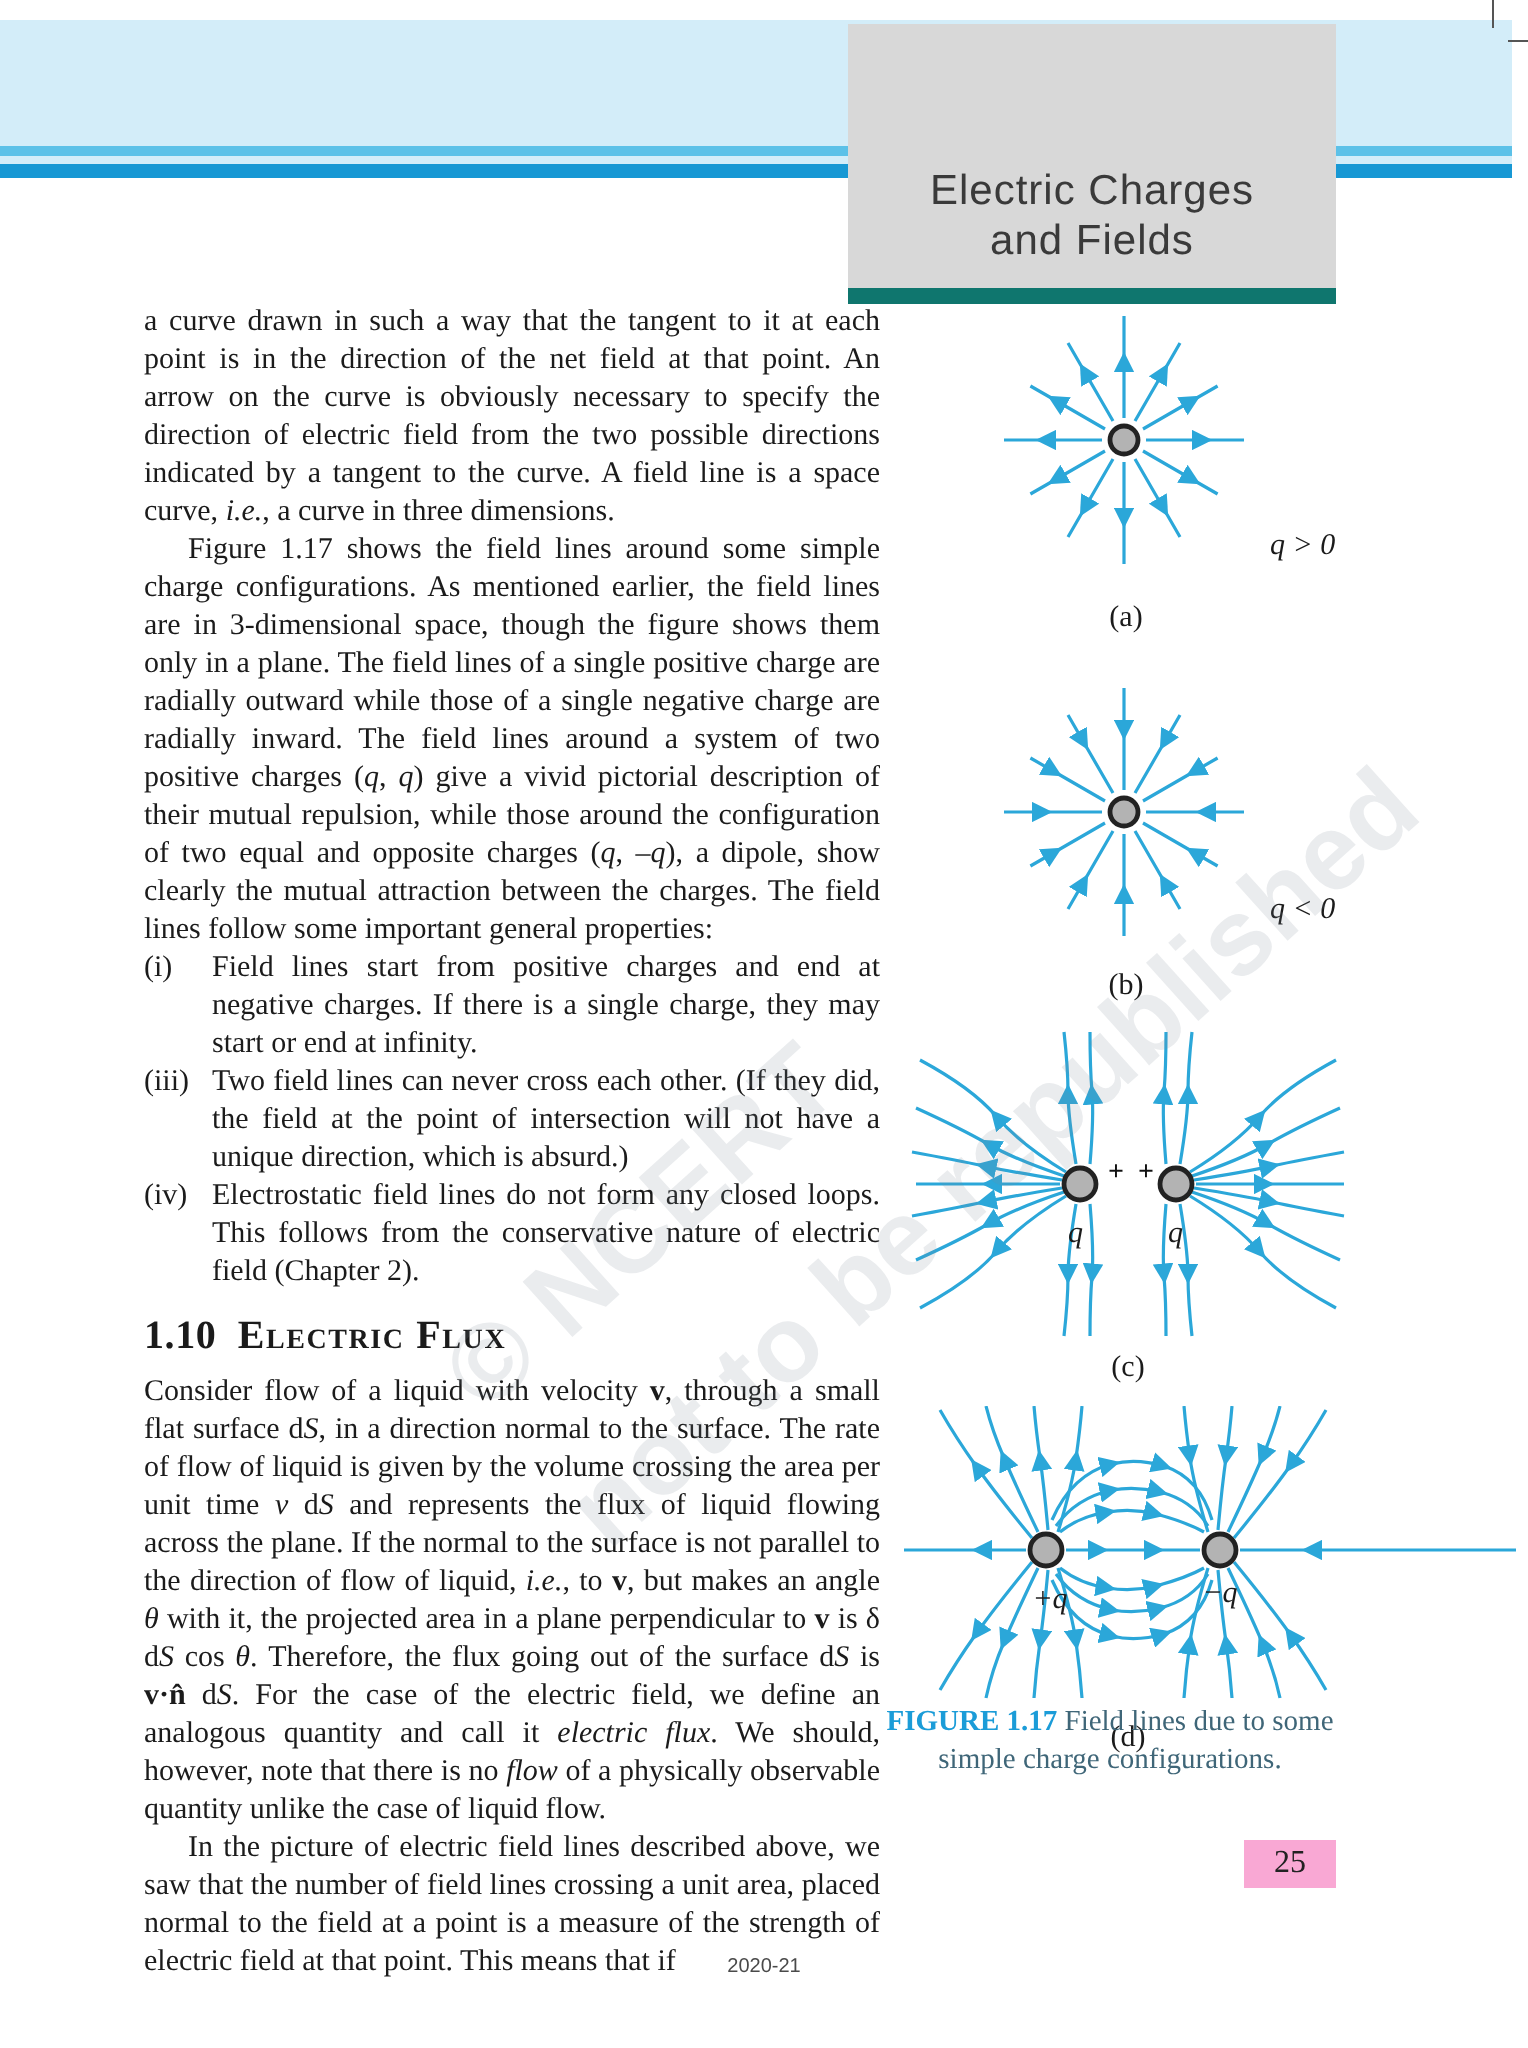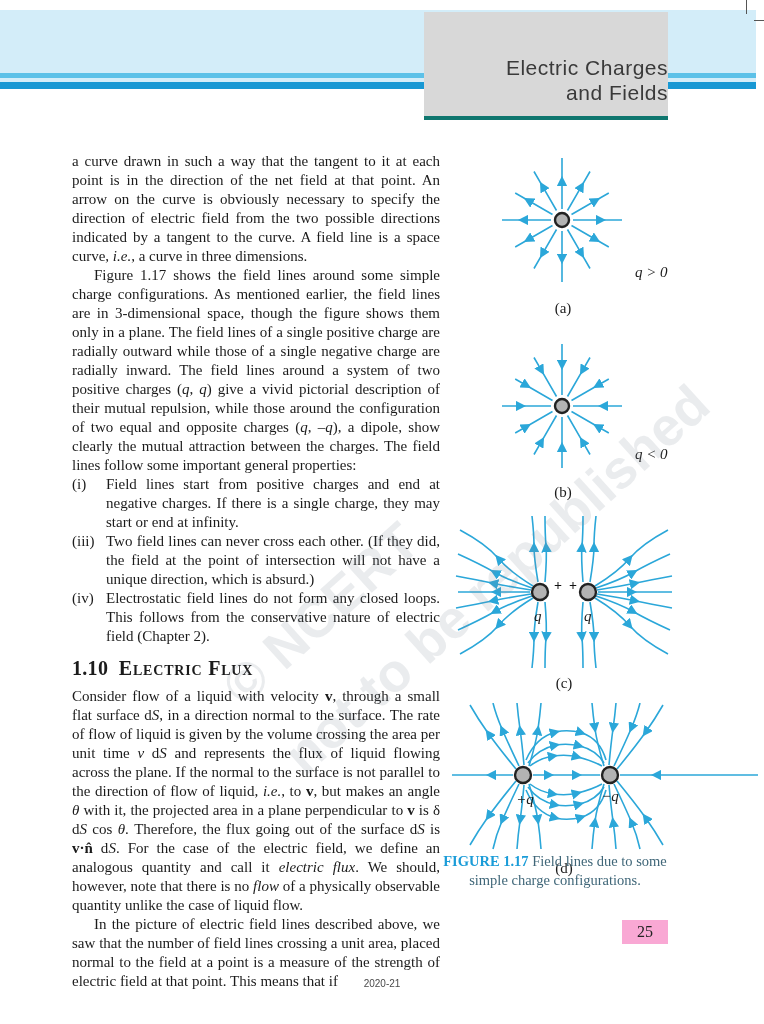--- a/index.html
+++ b/index.html
@@ -2,23 +2,23 @@
 <html><head>
 <meta charset="utf-8">
 <style>
   html,body{margin:0;padding:0;background:#e8e8e8;}
   .page{position:relative;width:764px;height:1024px;background:#ffffff;overflow:hidden;
         font-family:"Liberation Serif",serif;color:#1b1b1b;}
   
   .band-light{position:absolute;left:0;top:10px;width:756px;height:72px;background:#d3edf9;}
   .stripe-mid{position:absolute;left:0;top:73px;width:756px;height:5px;background:#5cc1e8;}
   .stripe-dark{position:absolute;left:0;top:82px;width:756px;height:7px;background:#1798d4;}
-  .header-box{position:absolute;left:424px;top:12px;width:244px;height:108px;background:#d8d8d8;
-      border-bottom:4px solid #0f766e;z-index:5;display:flex;flex-direction:column;
-      justify-content:flex-end;align-items:flex-end;padding-bottom:10px;box-sizing:border-box;}
+  .header-box{position:absolute;left:424px;top:12px;width:244px;height:140px;background:#d8d8d8;
+      border-bottom:8px solid #0f766e;z-index:5;display:flex;flex-direction:column;
+      justify-content:flex-end;align-items:center;padding-bottom:10px;box-sizing:border-box;}
   .header-box .t{font-family:"Liberation Sans",sans-serif;font-size:21px;color:#3a3a3a;
       line-height:1.22;letter-spacing:0.5px;}
   .mark-v{position:absolute;left:746px;top:0;width:1px;height:14px;background:#555;}
   .mark-h{position:absolute;left:754px;top:20px;width:10px;height:1px;background:#555;}
   
   .col{position:absolute;left:72px;top:152px;width:368px;font-size:15px;line-height:19px;
        text-align:justify;}
   .col p{margin:0;}
   .col p.ind{text-indent:22px;}
   ol.props{list-style:none;margin:0;padding:0;}

